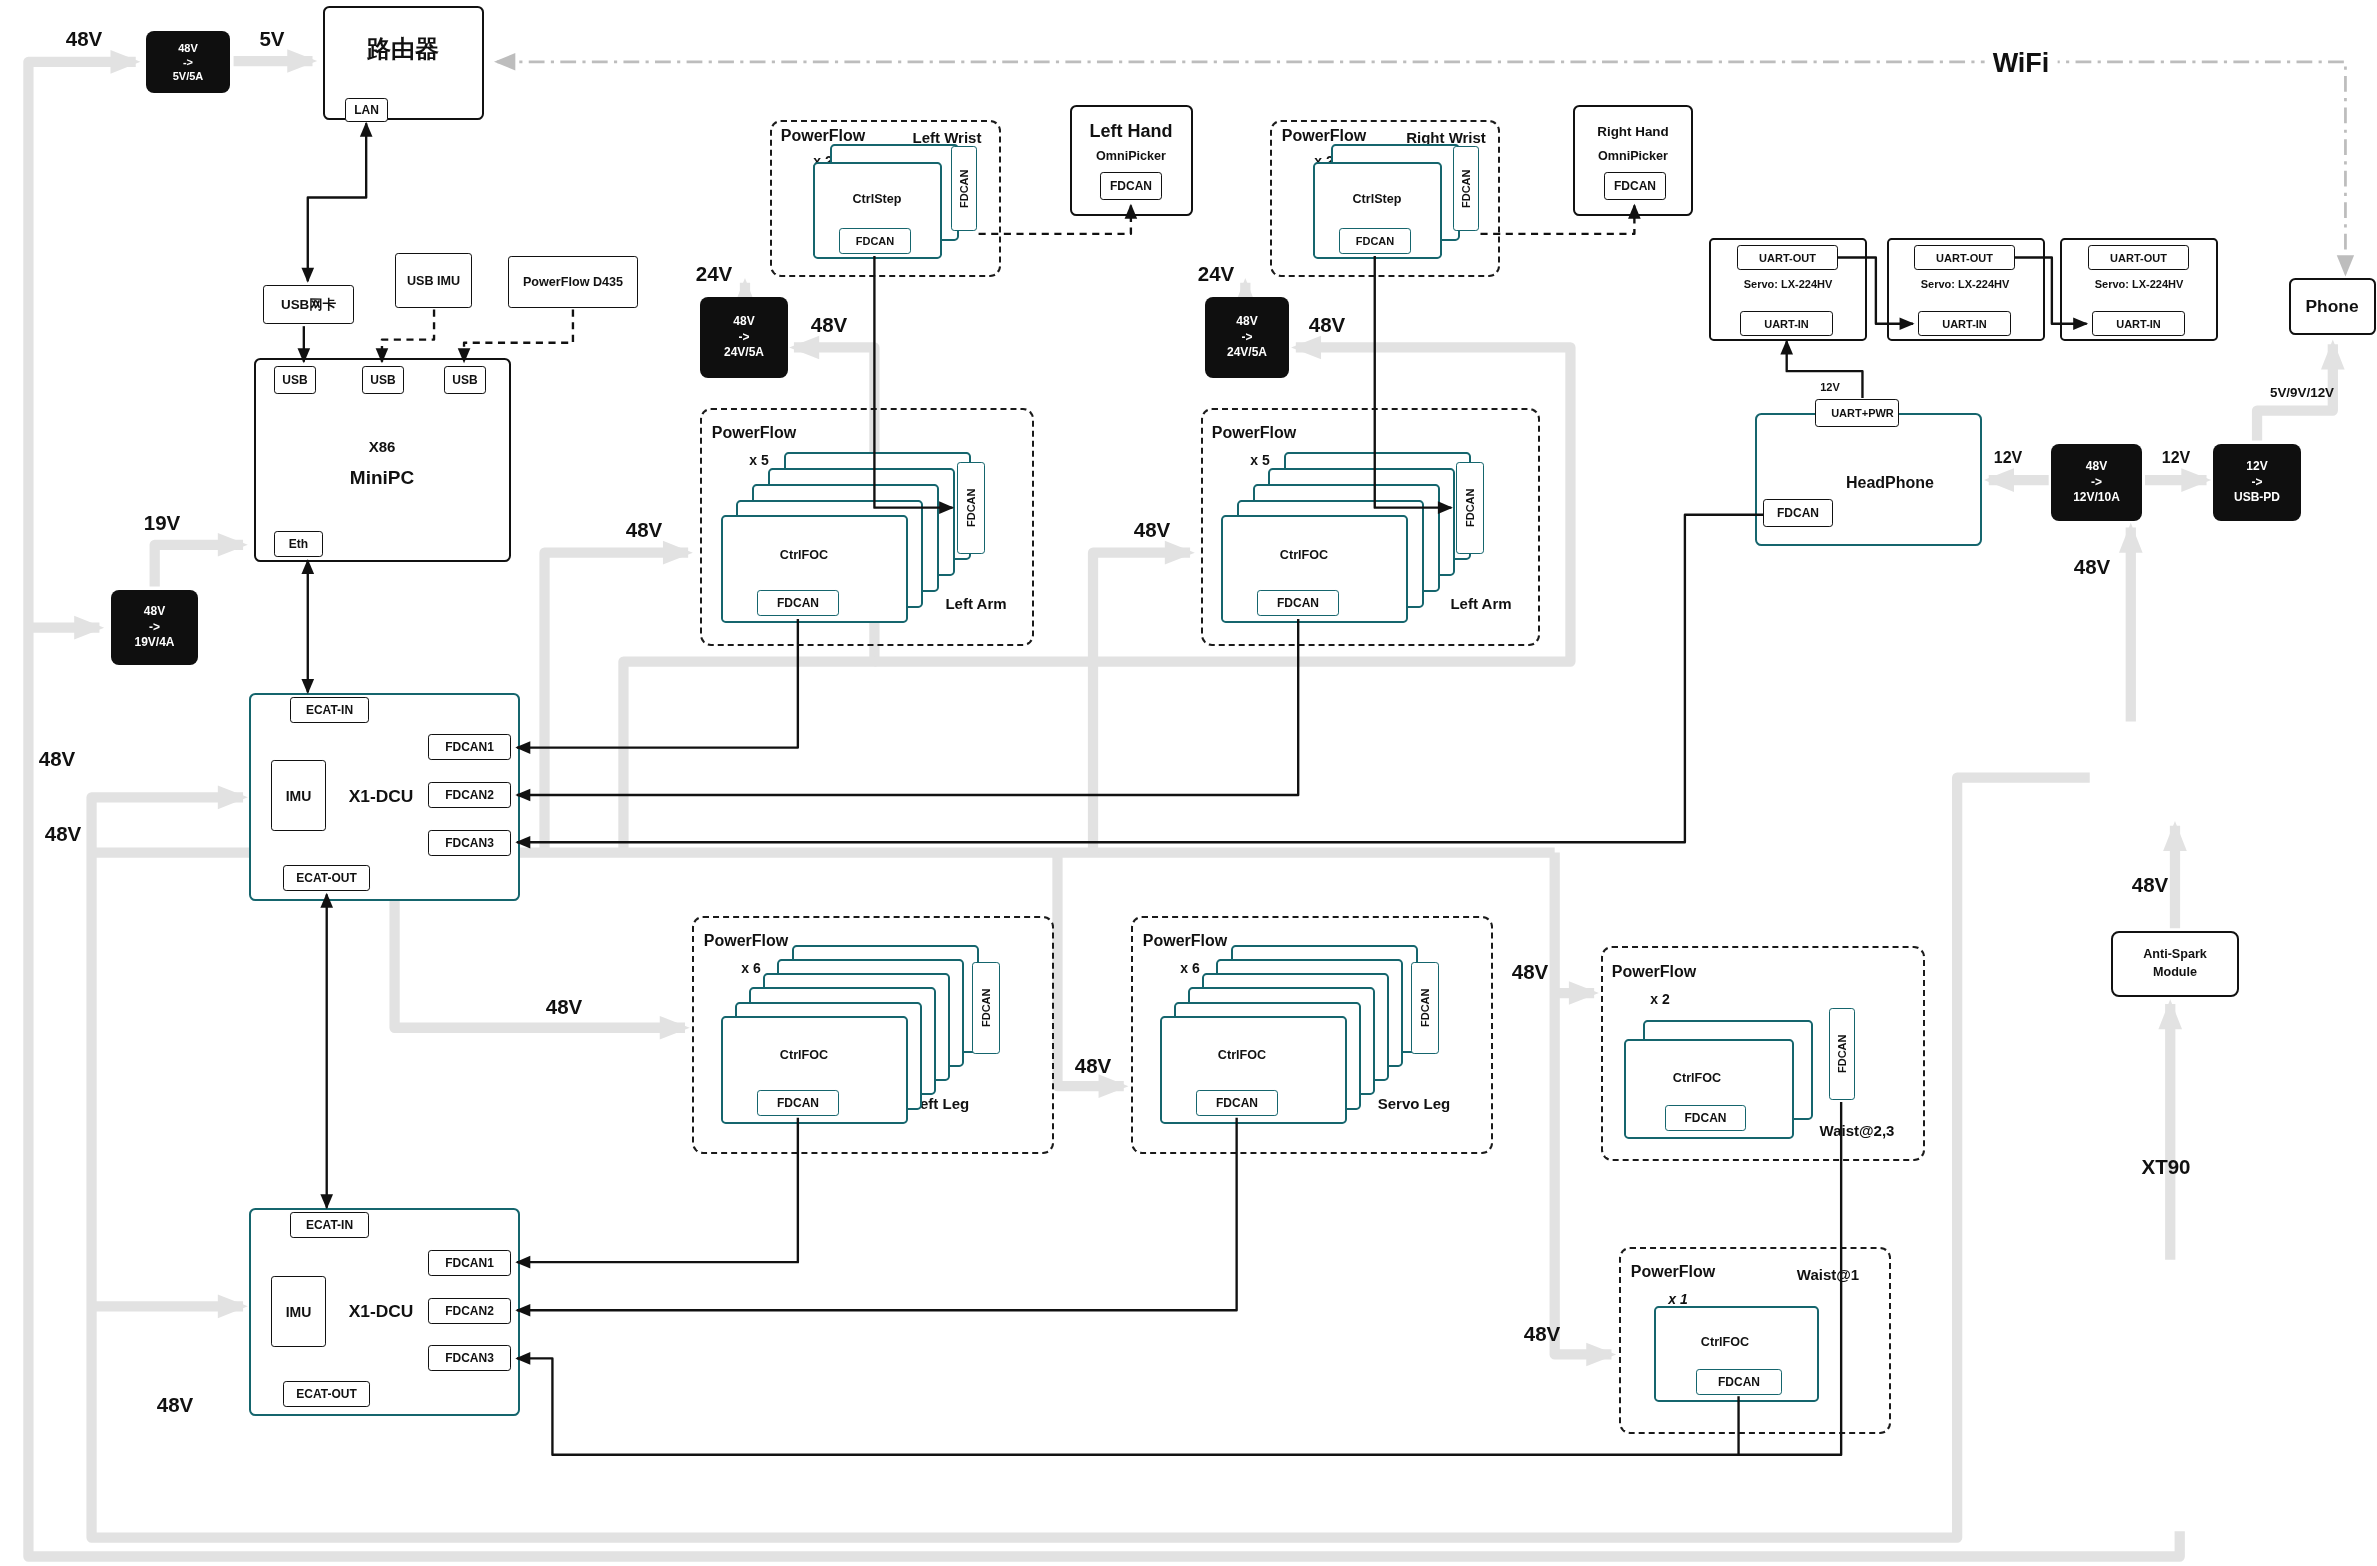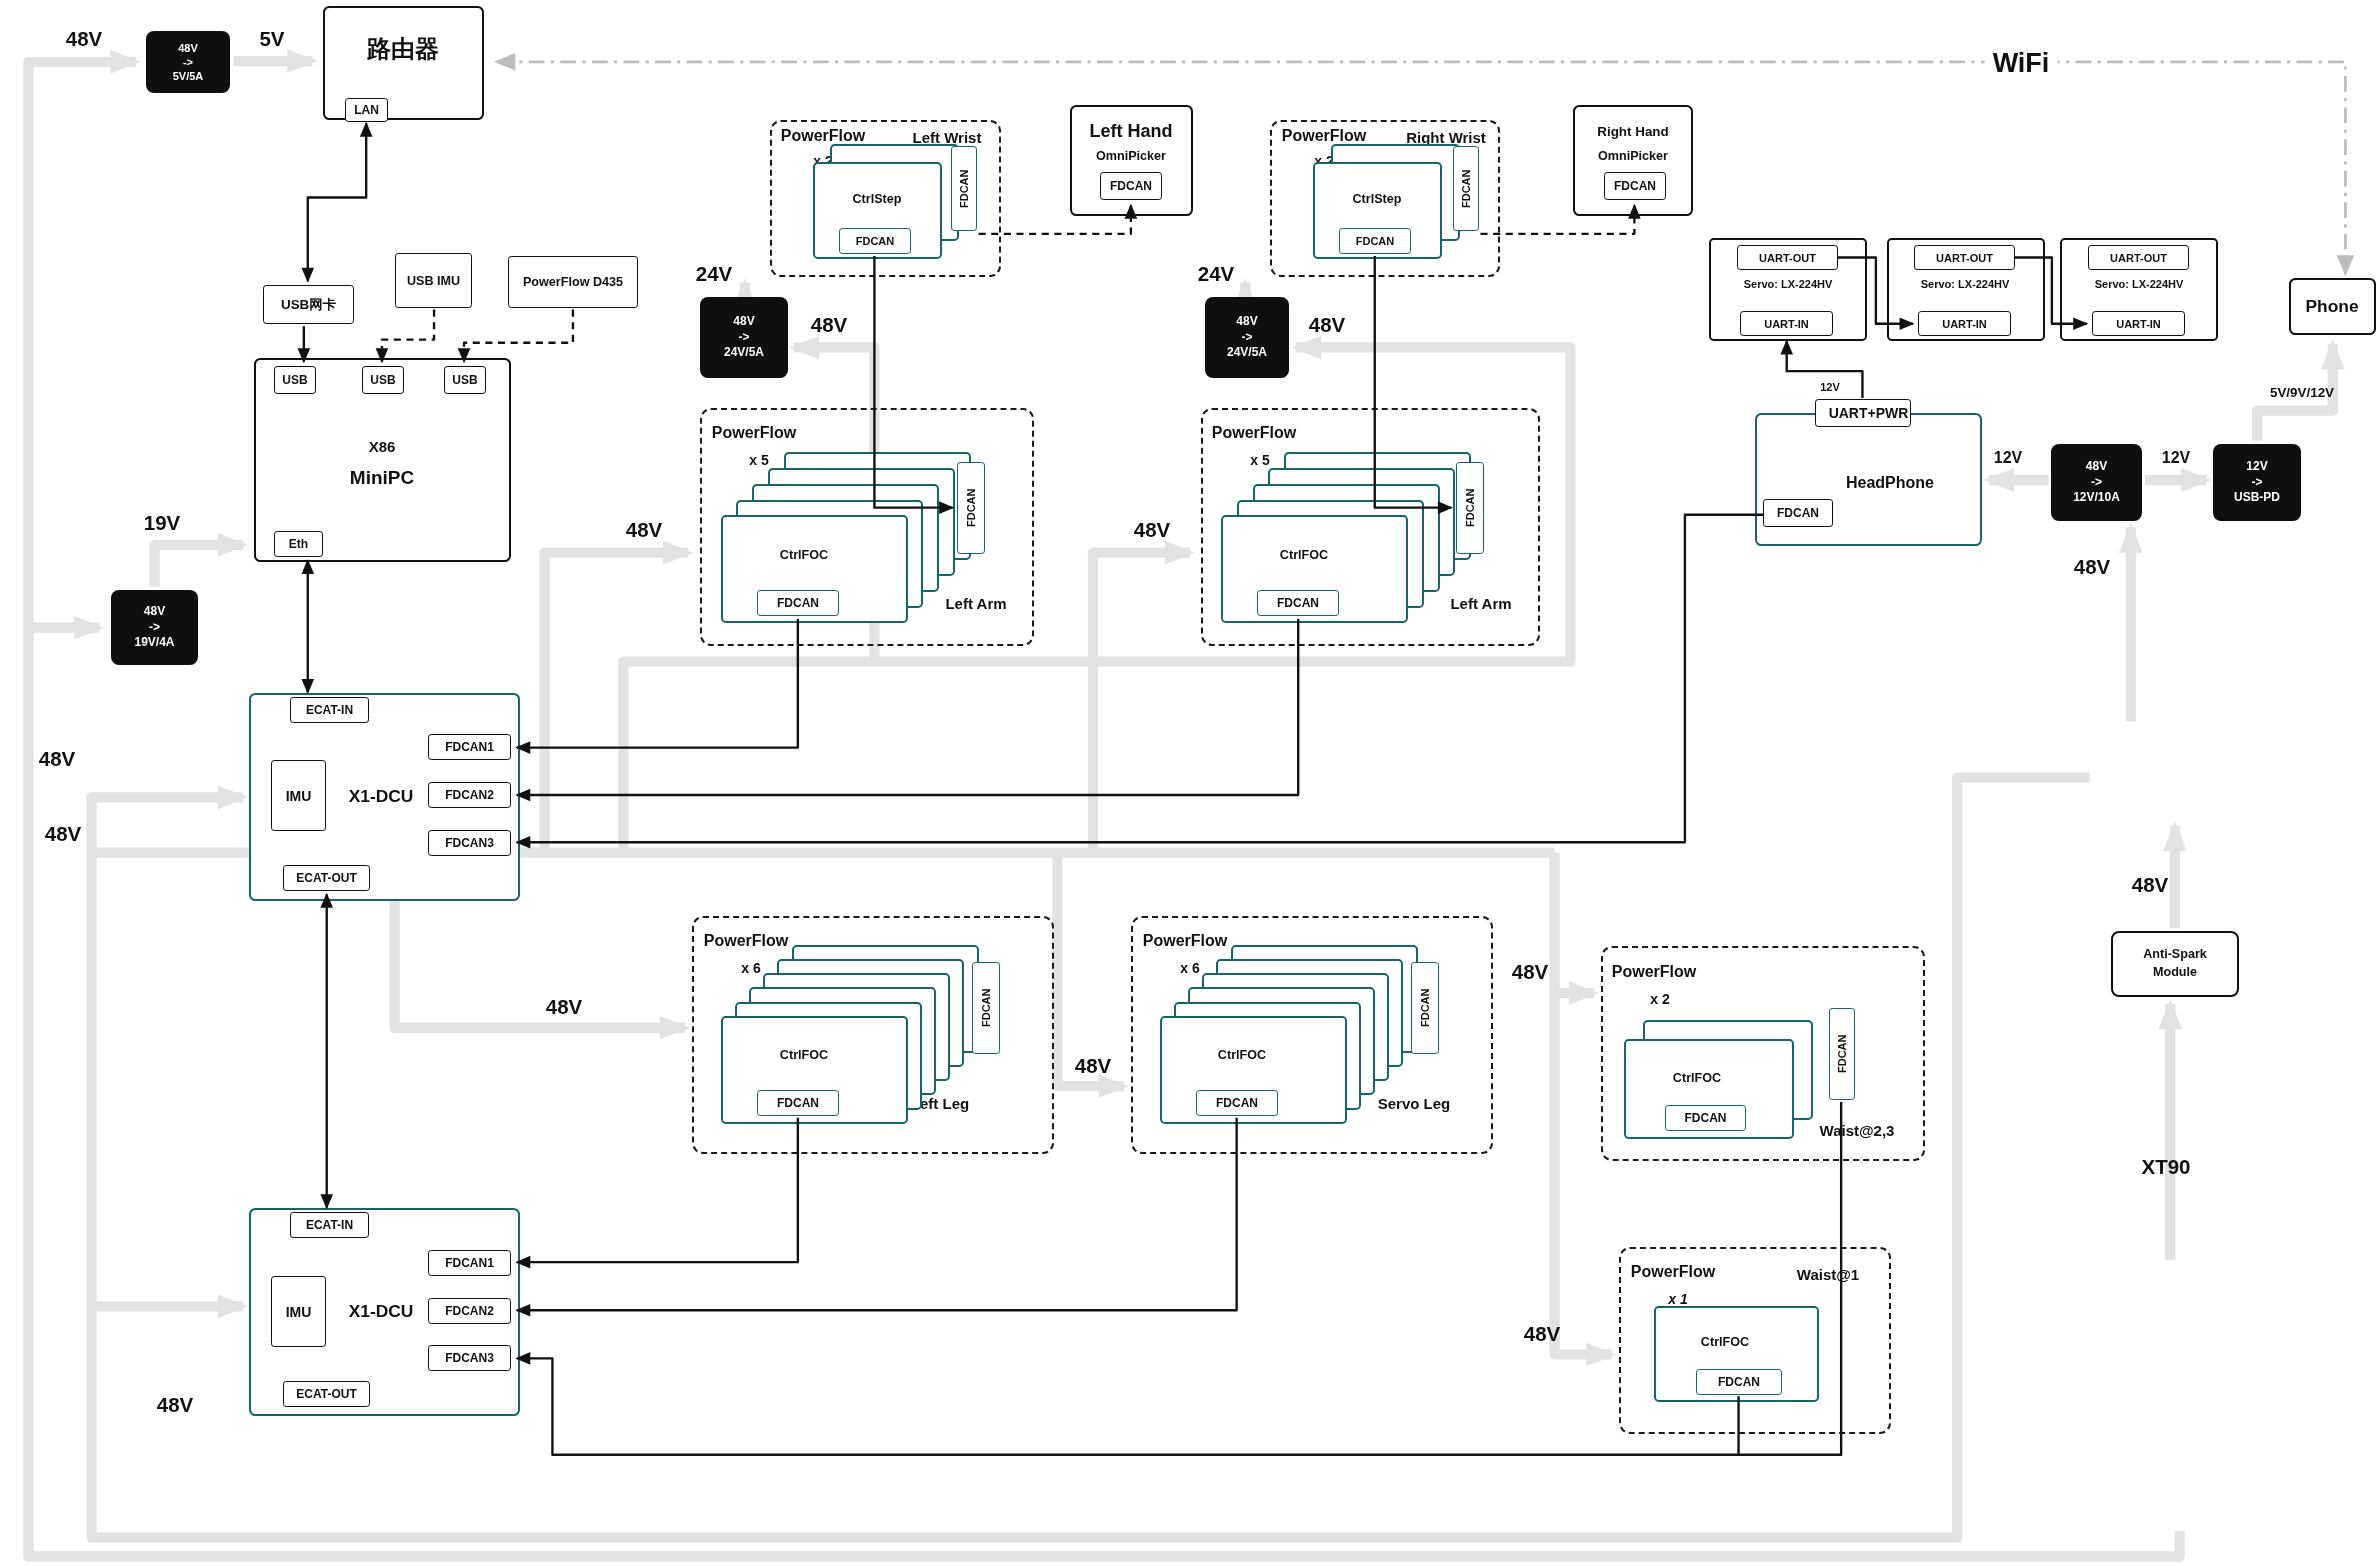--- a/index.html
+++ b/index.html
@@ -193,21 +193,21 @@
     <div class="box" style="left:1887px;top:238px;width:158px;height:103px;border-radius:4.7px;"></div>
     <div class="sbox" style="left:1914px;top:245px;width:101px;height:25px;font-size:11px;">UART-OUT</div>
     <div class="t" style="left:1965px;top:284px;font-size:11px;">Servo: LX-224HV</div>
     <div class="sbox" style="left:1918px;top:311px;width:93px;height:25px;font-size:11px;">UART-IN</div>
     <div class="box" style="left:2060px;top:238px;width:158px;height:103px;border-radius:4.7px;"></div>
     <div class="sbox" style="left:2088px;top:245px;width:101px;height:25px;font-size:11px;">UART-OUT</div>
     <div class="t" style="left:2139px;top:284px;font-size:11px;">Servo: LX-224HV</div>
     <div class="sbox" style="left:2092px;top:311px;width:93px;height:25px;font-size:11px;">UART-IN</div>
 
     <div class="box tealb" style="left:1755px;top:413px;width:227px;height:133px;"></div>
-    <div class="sbox" style="left:1815px;top:399px;width:96px;height:28px;font-size:14px;padding-left:11px;">UART+PWR</div>
+    <div class="sbox" style="left:1815px;top:399px;width:84px;height:28px;font-size:11px;padding-left:11px;">UART+PWR</div>
     <div class="t" style="left:1890px;top:483px;font-size:16px;">HeadPhone</div>
     <div class="sbox" style="left:1763px;top:499px;width:70px;height:28px;font-size:12px;">FDCAN</div>
 
     <div class="box" style="left:2289px;top:278px;width:87px;height:57px;"></div>
     <div class="t" style="left:2332px;top:306px;font-size:17.4px;">Phone</div>
 
     <div class="dashedbox" style="left:692px;top:916px;width:362px;height:238px;"></div>
     <div class="t" style="left:746px;top:941px;font-size:16px;">PowerFlow</div>
     <div class="t" style="left:751px;top:968px;font-size:14px;">x 6</div>
     <div class="t" style="left:940px;top:1103px;font-size:15px;">Left Leg</div>

